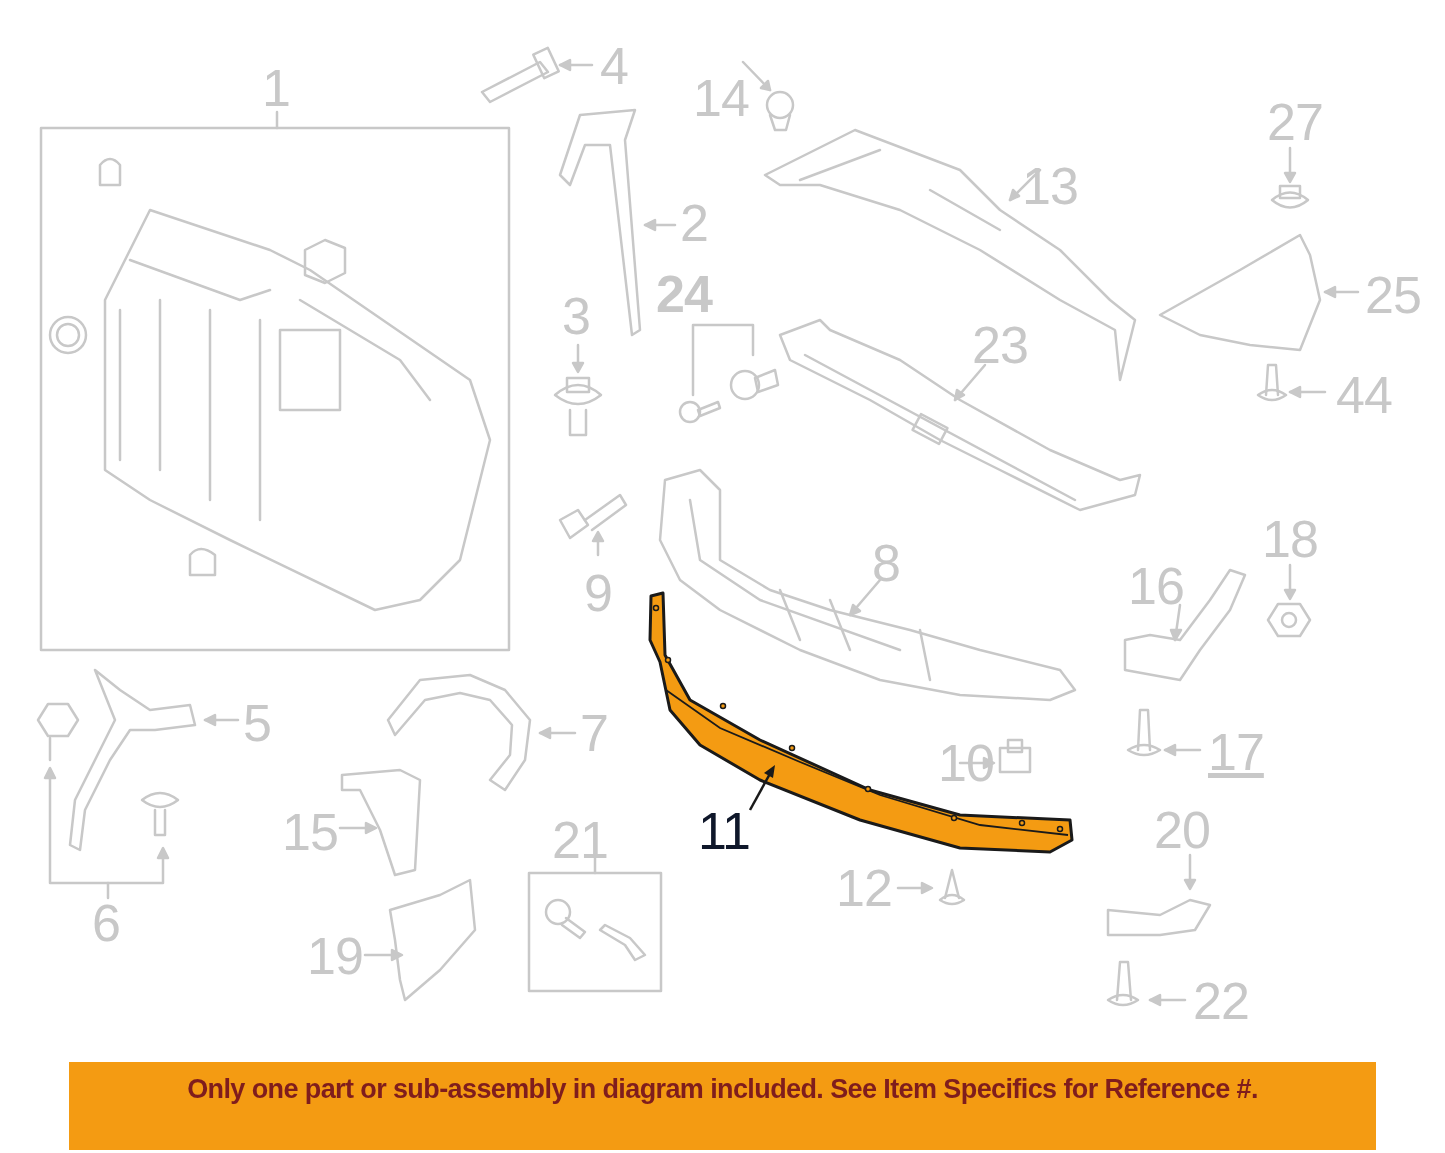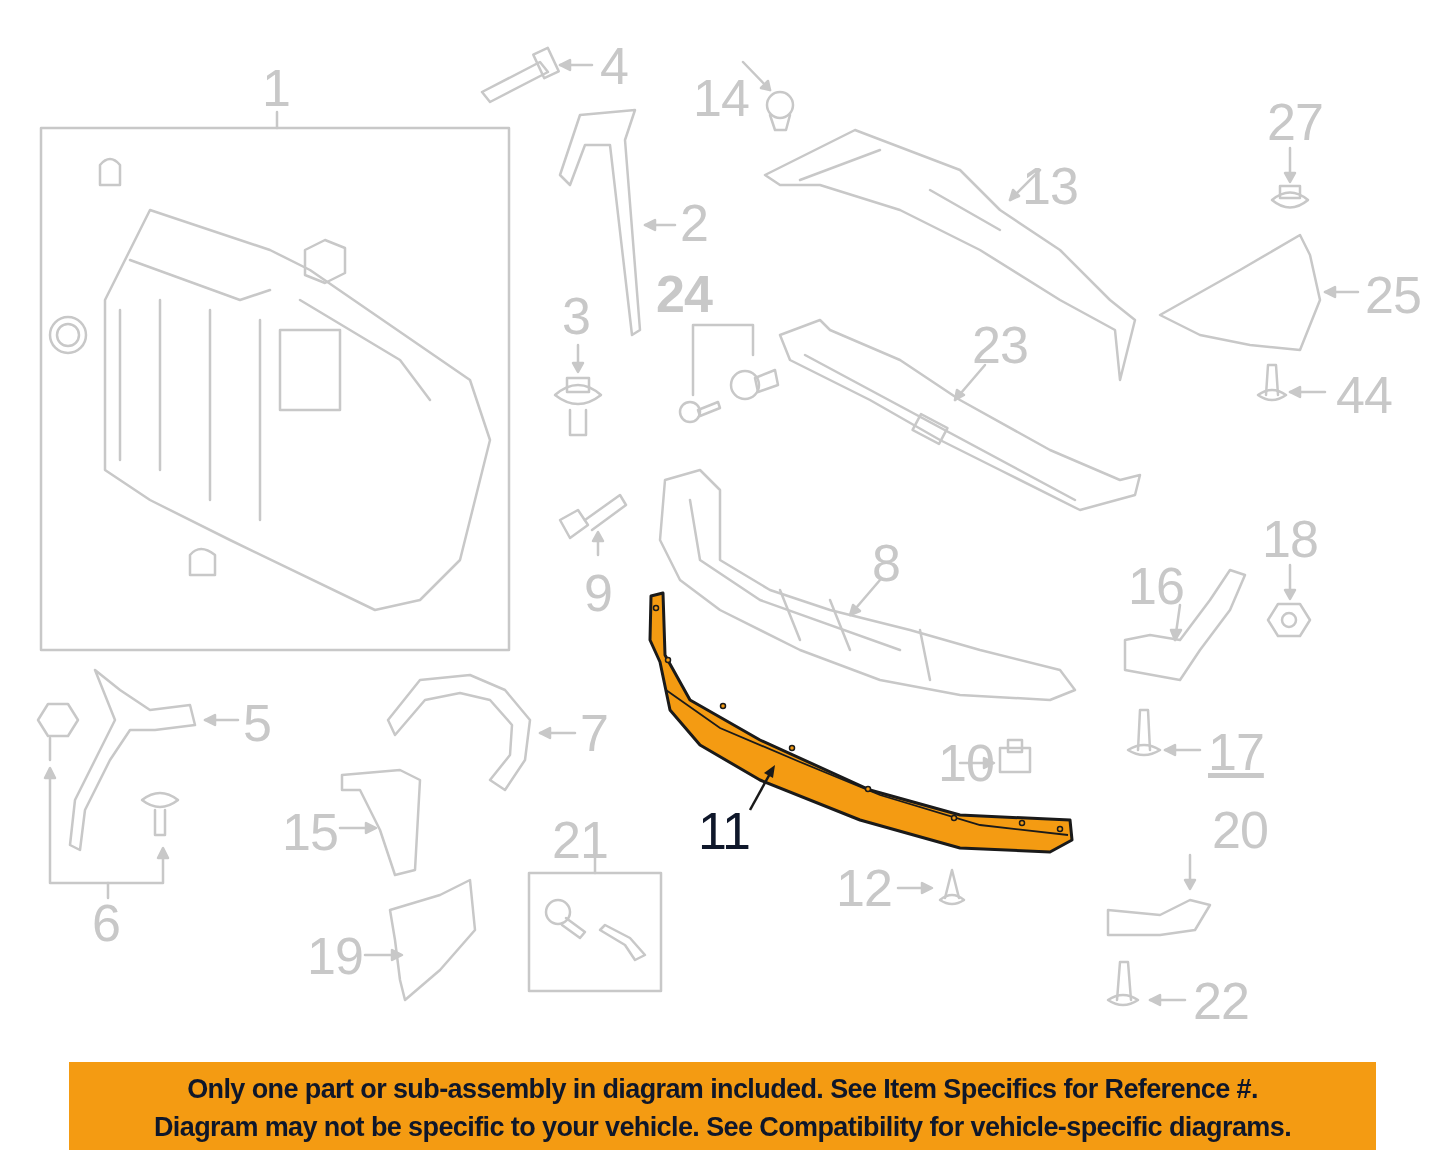--- a/index.html
+++ b/index.html
@@ -1,21 +1,21 @@
 <!DOCTYPE html>
 <html><head>
 <meta charset="utf-8">
 <style>
   html,body{margin:0;padding:0;background:#ffffff;}
   body{width:1445px;height:1153px;position:relative;overflow:hidden;font-family:"Liberation Sans",sans-serif;}
   #diagram{position:absolute;left:0;top:0;width:1445px;height:1153px;}
   .callout{position:absolute;font-family:"Liberation Sans",sans-serif;font-size:52px;color:#c8c8c8;line-height:1;font-weight:400;letter-spacing:-1px;}
   .callout.hl{color:#0f172a;}
   #banner{position:absolute;left:69px;top:1062px;width:1307px;height:88px;background:#f49b12;box-sizing:border-box;padding:8px 0 0 0;}
-  #banner .line{display:block;text-align:center;font-family:"Liberation Sans",sans-serif;font-weight:700;font-size:27px;color:#0f172a;line-height:38px;letter-spacing:-0.6px;}
+  #banner .line{display:block;text-align:center;font-family:"Liberation Sans",sans-serif;font-weight:700;font-size:27px;color:#7f1d1d;line-height:38px;letter-spacing:-0.6px;}
 </style>
 </head>
 <body>
 
 <svg id="diagram" viewBox="0 0 1445 1153" xmlns="http://www.w3.org/2000/svg">
   <g fill="none" stroke="#c8c8c8" stroke-width="2.5" stroke-linejoin="round" stroke-linecap="round">
 
     <g>
       <rect x="41" y="128" width="468" height="522"></rect>
       <line x1="277" y1="112" x2="277" y2="128"></line>
@@ -237,26 +237,25 @@
     <div class="callout" style="left: 898px; top: 737px; margin-left: 40px;">10</div>
     <div class="callout hl" style="left: 698px; top: 805px;">11</div>
     <div class="callout" style="left: 836px; top: 862px;">12</div>
     <div class="callout" style="left: 1022px; top: 126px; margin-top: 34px;">13</div>
     <div class="callout" style="left: 693px; top: 24px; margin-top: 48px;">14</div>
     <div class="callout" style="left: 282px; top: 806px;">15</div>
     <div class="callout" style="left: 1128px; top: 560px;">16</div>
     <div class="callout" style="left: 1208px; top: 726px; text-decoration: underline;">17</div>
     <div class="callout" style="left: 1262px; top: 513px;">18</div>
     <div class="callout" style="left: 307px; top: 930px;">19</div>
-    <div class="callout" style="left: 1212px; top: 804px; text-align: right;">20</div>
+    <div class="callout" style="left: 1154px; top: 804px; text-align: right;">20</div>
     <div class="callout" style="left: 552px; top: 814px;">21</div>
     <div class="callout" style="left: 1193px; top: 975px;">22</div>
     <div class="callout" style="left: 972px; top: 319px;">23</div>
     <div class="callout" style="left: 656px; top: 268px; font-weight: bold;">24</div>
     <div class="callout" style="left: 1365px; top: 269px;">25</div>
     <div class="callout" style="left: 1336px; top: 369px;">44</div>
     <div class="callout" style="left: 1267px; top: 96px;">27</div>
   </div>
 
 <div id="banner">
   <span class="line">Only one part or sub-assembly in diagram included. See Item Specifics for Reference #.</span>
-  <span class="line">Diagram may not be specific to your vehicle. See Compatibility for vehicle-specific diagrams.</span>
 </div>
 
 </body></html>

